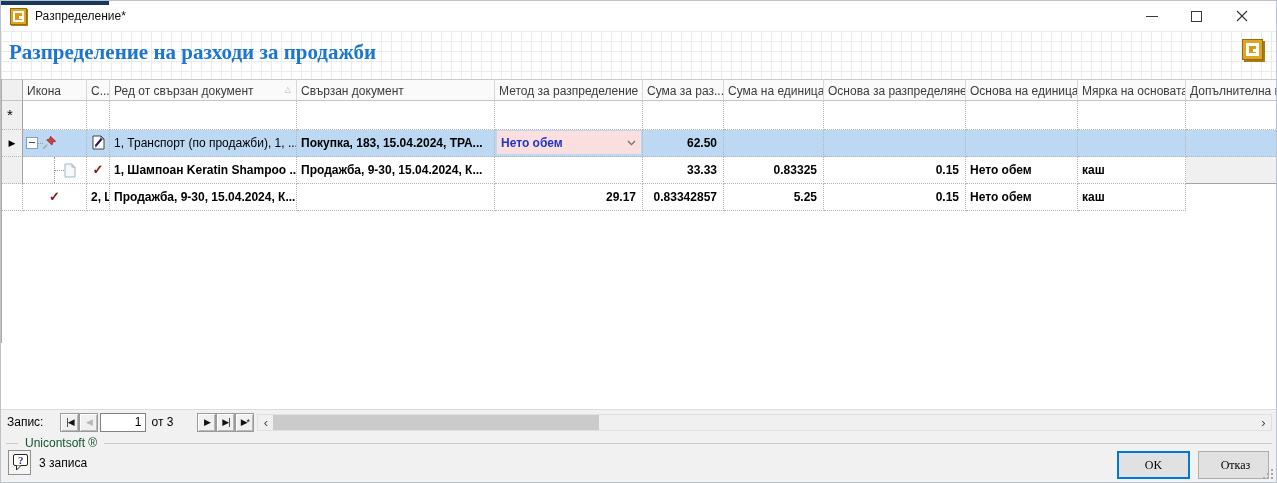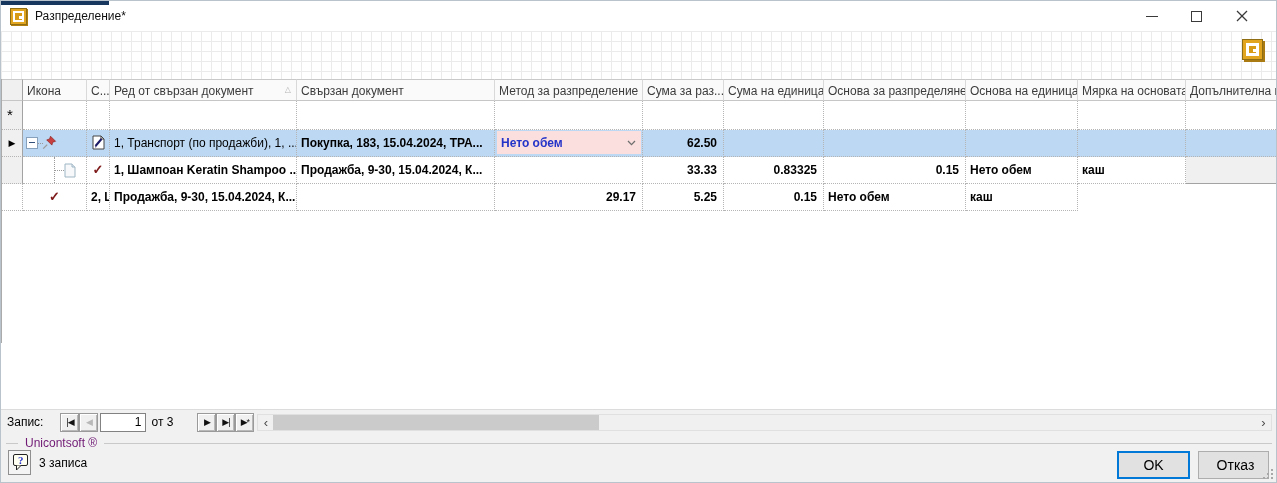--- a/index.html
+++ b/index.html
@@ -70,28 +70,28 @@
   .nav-input{width:46px;height:19px;border:1px solid #828282;text-align:right;padding:0 4px 0 0;margin:0 2px;
     font-family:"Liberation Sans",sans-serif;font-size:12px;box-sizing:border-box;background:#fff;}
   .nav-of{margin:0 24px 0 3px;}
   .hscroll{flex:1;height:17px;margin:0 4px 0 3px;display:flex;align-items:center;background:#F0F0F0;border:1px solid #E0E0E0;box-sizing:border-box;}
   .sb-btn{width:15px;text-align:center;font-size:13px;line-height:15px;color:#4A4A4A;flex:none;cursor:default;}
   .sb-track{flex:1;position:relative;height:100%;}
   .sb-thumb{position:absolute;left:0;top:0;width:326px;height:100%;background:#CBCBCB;}
 
   
   .footer{position:absolute;left:0;top:433px;right:0;bottom:0;background:#F1F1F1;}
-  .legendrow{position:absolute;top:2px;left:5px;right:4px;height:14px;display:flex;align-items:center;color:#701a75;}
+  .legendrow{position:absolute;top:2px;left:5px;right:4px;height:14px;display:flex;align-items:center;color:#14532d;}
   .lline{border-top:1px solid #C9C9C9;height:0;}
   .lline.a{width:12px;margin-right:7px;}
   .lline.c{flex:1;margin-left:7px;}
   .help-btn{position:absolute;left:7px;top:16px;width:23px;height:25px;background:#F4F4F4;border:1px solid #8F8F8F;padding:2px 0 0 2px;cursor:default;}
   .help-q{position:absolute;left:9px;top:3px;color:#2430C8;font-family:"Liberation Serif",serif;font-weight:bold;font-size:11px;}
   .count{position:absolute;left:38px;top:22px;}
-  .btn{position:absolute;top:17px;height:28px;background:#E1E1E1;font-family:Liberation Sans, sans-serif;font-size:14px;color:#000;cursor:default;}
+  .btn{position:absolute;top:17px;height:28px;background:#E1E1E1;font-family:Liberation Serif, serif;font-size:12px;color:#000;cursor:default;}
   .btn.ok{left:1116px;width:73px;border:2px solid #0078D7;}
   .btn.cancel{left:1197px;width:71px;border:1px solid #ADADAD;padding-left:10px;}
   .grip{position:absolute;right:3px;bottom:3px;width:13px;height:13px;}
   .grip i{position:absolute;width:2px;height:2px;background:#A8A8A8;}
   .grip i:nth-child(1){right:0;bottom:8px;}
   .grip i:nth-child(2){right:4px;bottom:4px;}
   .grip i:nth-child(3){right:0;bottom:4px;}
   .grip i:nth-child(4){right:8px;bottom:0;}
   .grip i:nth-child(5){right:4px;bottom:0;}
   .grip i:nth-child(6){right:0;bottom:0;}
@@ -119,20 +119,21 @@
       <button class="wc-btn">
         <svg width="12" height="12" viewBox="0 0 12 12">
             <line x1="1" y1="1" x2="11" y2="11" stroke="#3a3a3a" stroke-width="1.2"></line>
             <line x1="11" y1="1" x2="1" y2="11" stroke="#3a3a3a" stroke-width="1.2"></line>
           </svg>
       </button>
     </div>
   </div>
 
   <div class="banner">
+    <div class="heading">Разпределение на разходи за продажби</div>
     <span class="app-ico lg">
         <span class="mid"></span>
         <span class="core"></span>
         <span class="notch"></span>
       </span>
   </div>
 
   <div class="grid-wrap">
     <div class="gt">
 
@@ -227,20 +228,21 @@
             <path d="M8 1 v3 h3" fill="#DDE8EE" stroke="#9FB6C4"></path>
           </svg>
       </div>
       <div class="dc">
           <span class="chk">✓</span>
         </div>
       <div class="dc b">2, Шампоан Treatment 150ml, ...</div>
       <div class="dc b">Продажба, 9-30, 15.04.2024, К...</div>
       <div class="dc"></div>
       <div class="dc num b">29.17</div>
+      <div class="dc num b">0.83342857</div>
       <div class="dc num b">5.25</div>
       <div class="dc num b">0.15</div>
       <div class="dc b">Нето обем</div>
       <div class="dc b">каш</div>
     </div>
   </div>
 
   <div class="navbar">
     <span class="nav-label">Запис:</span>
     <button class="nav-btn">|◀</button>

